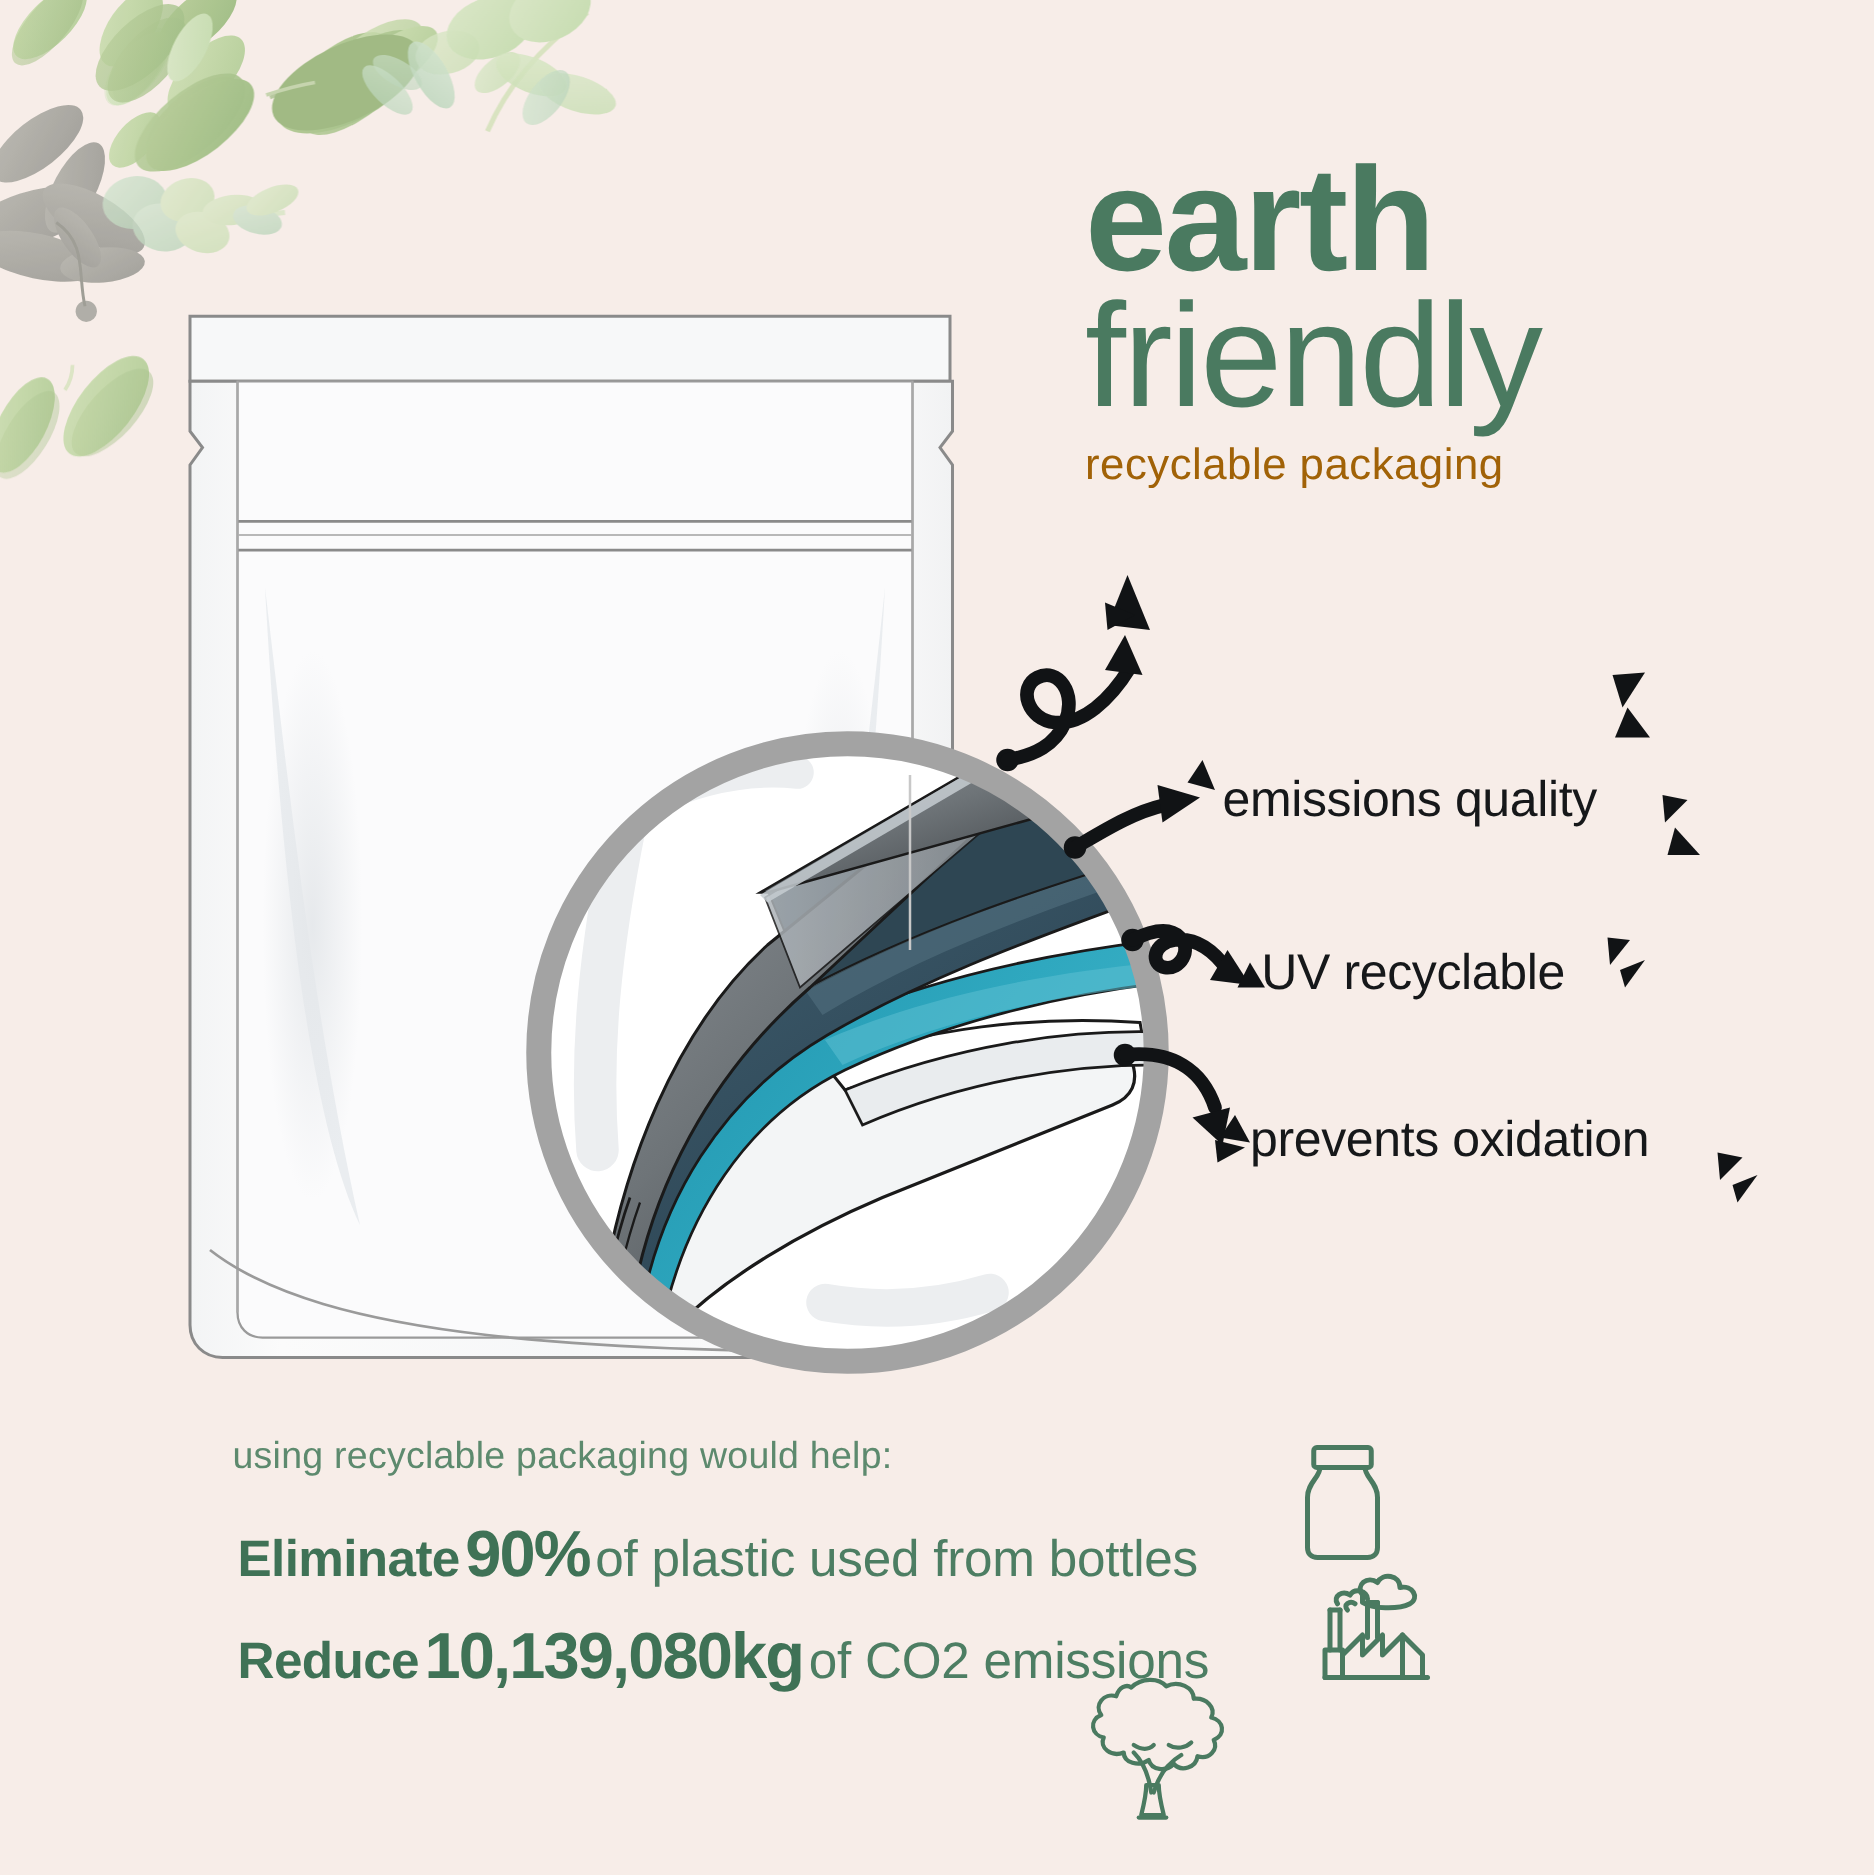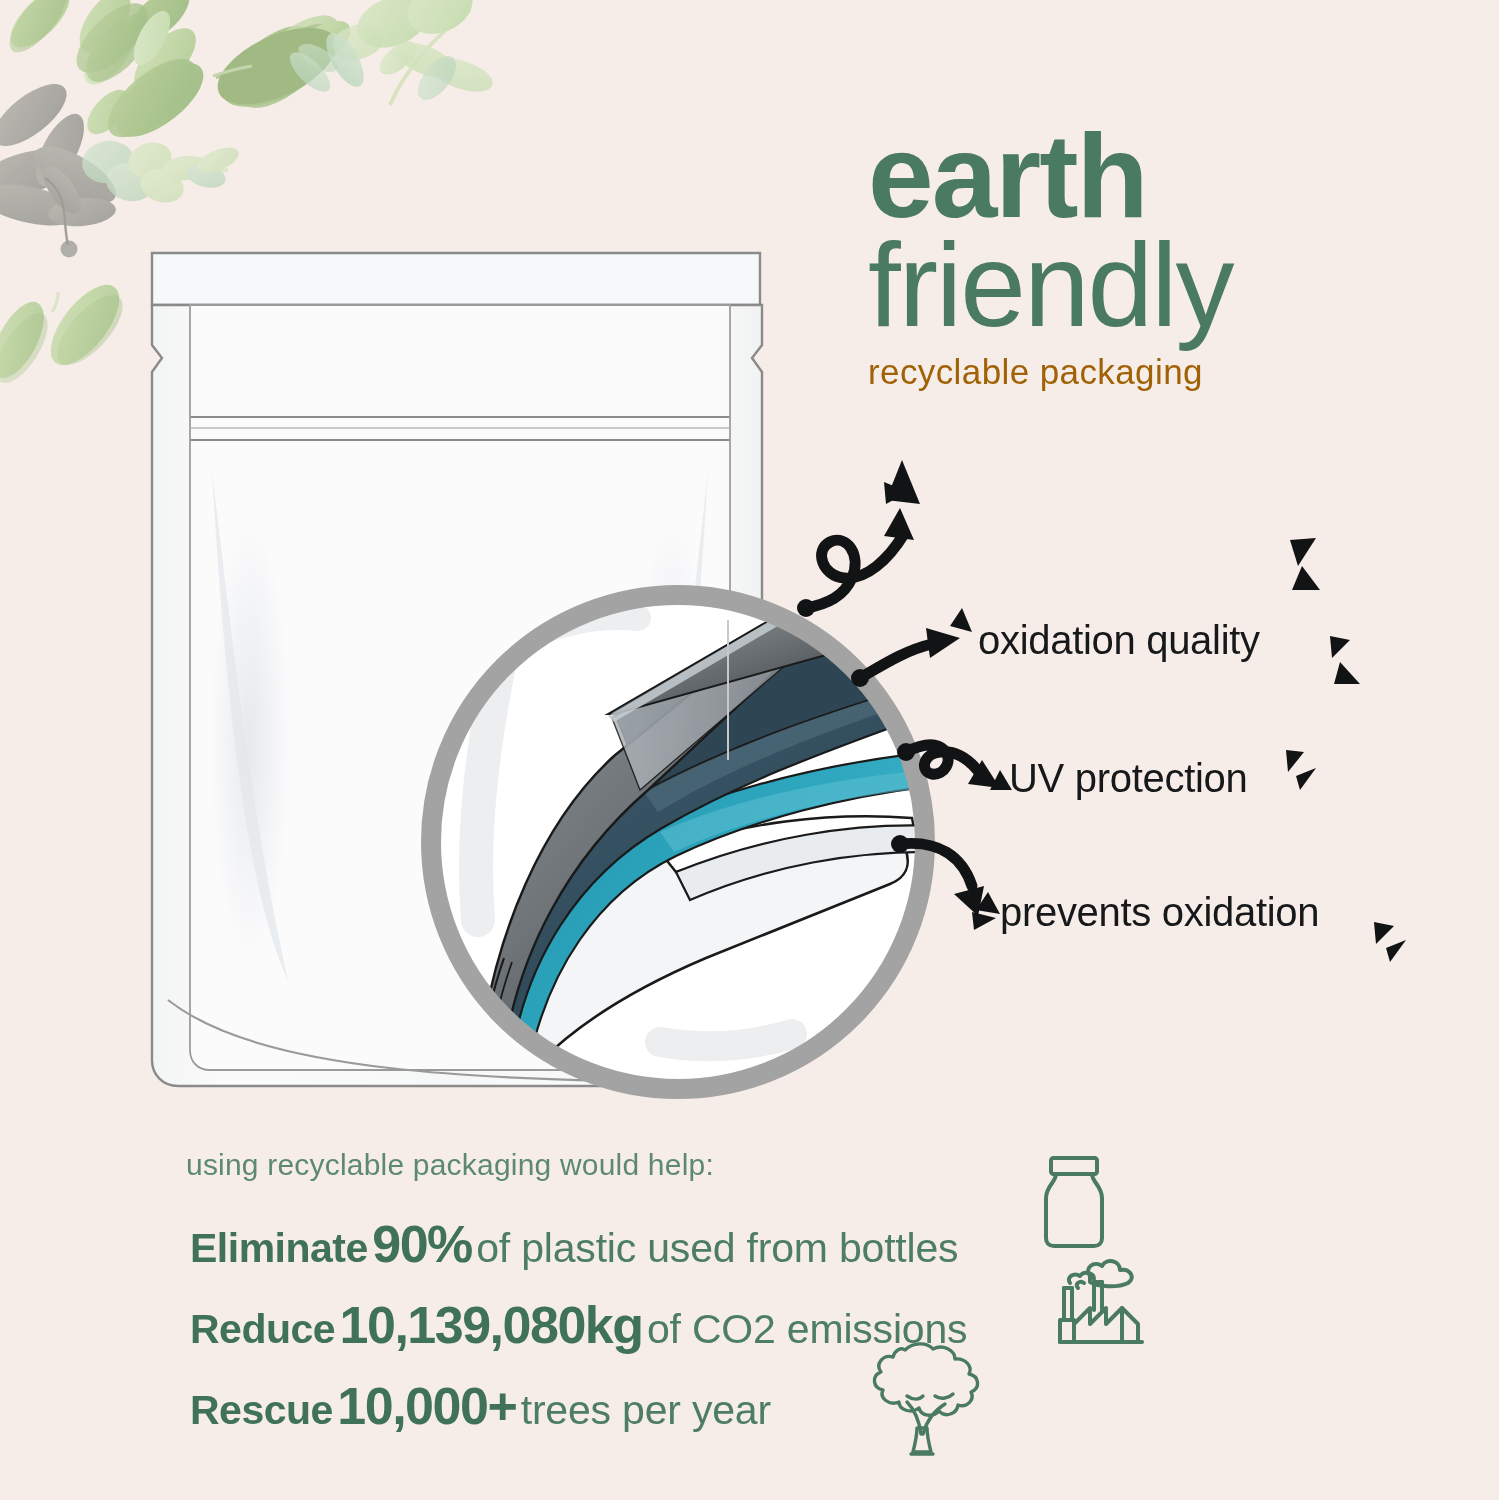--- a/index.html
+++ b/index.html
@@ -378,43 +378,38 @@
       <path class="spk" d="M1386 948 L 1406 940 L 1390 962 Z"></path>
     </g>
   </svg>
 
   <div class="abs" id="headline-block">
     <div id="title-earth">earth</div>
     <div id="title-friendly">friendly</div>
     <div id="subtitle">recyclable packaging</div>
   </div>
 
-  <div class="abs feature-label" id="feature-1">oxidation quality</div>
-  <div class="abs feature-label" id="feature-2">UV protection</div>
+  <div class="abs feature-label" id="feature-1">emissions quality</div>
+  <div class="abs feature-label" id="feature-2">UV recyclable</div>
   <div class="abs feature-label" id="feature-3">prevents oxidation</div>
 
   <div class="abs" id="stats-intro">using recyclable packaging would help:</div>
 
   <div class="abs stat-row" id="stat-row-0">
     <span class="stat-verb">Eliminate</span>
     <span class="stat-value">90%</span>
     <span class="stat-tail">of plastic used from bottles</span>
   </div>
 
   <div class="abs stat-row" id="stat-row-1">
     <span class="stat-verb">Reduce</span>
     <span class="stat-value">10,139,080kg</span>
     <span class="stat-tail">of CO2 emissions</span>
   </div>
 
-  <div class="abs stat-row" id="stat-row-2">
-    <span class="stat-verb">Rescue</span>
-    <span class="stat-value">10,000+</span>
-    <span class="stat-tail">trees per year</span>
-  </div>
 
   <svg class="abs" id="icon-bottle" width="76" height="96" viewBox="0 0 76 96" xmlns="http://www.w3.org/2000/svg">
     <rect x="15" y="4" width="46" height="16" rx="2.5" fill="none" stroke="#4a7a60" stroke-width="4"></rect>
     <path d="M20 20 C 20 28, 10 32, 10 44 L 10 84
              C 10 89, 13 92, 18 92 L 58 92
              C 63 92, 66 89, 66 84 L 66 44
              C 66 32, 56 28, 56 20" fill="none" stroke="#4a7a60" stroke-width="4" stroke-linejoin="round"></path>
   </svg>
 
   <svg class="abs" id="icon-factory" width="104" height="90" viewBox="0 0 104 90" xmlns="http://www.w3.org/2000/svg">

